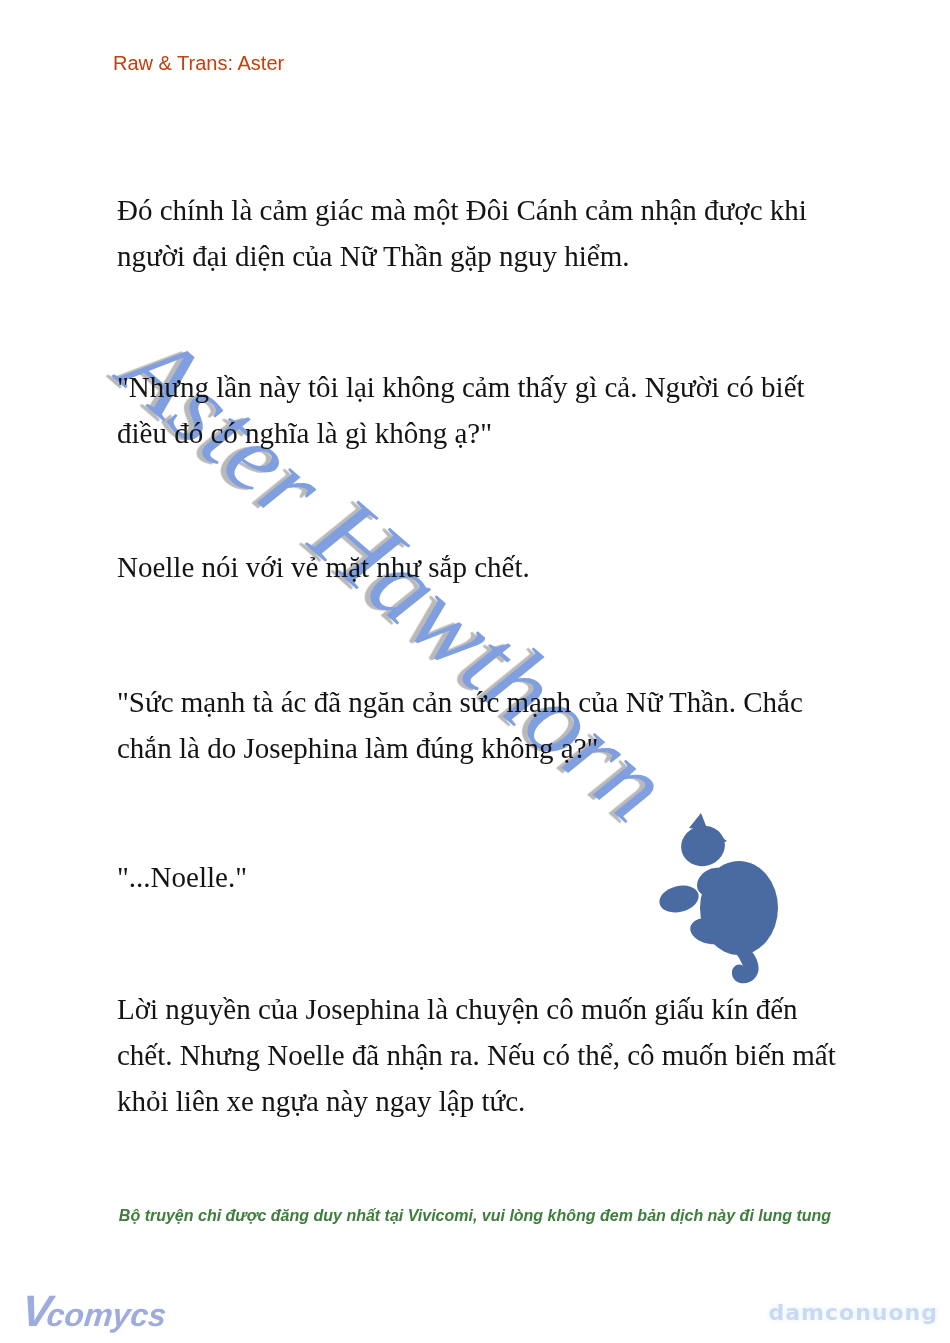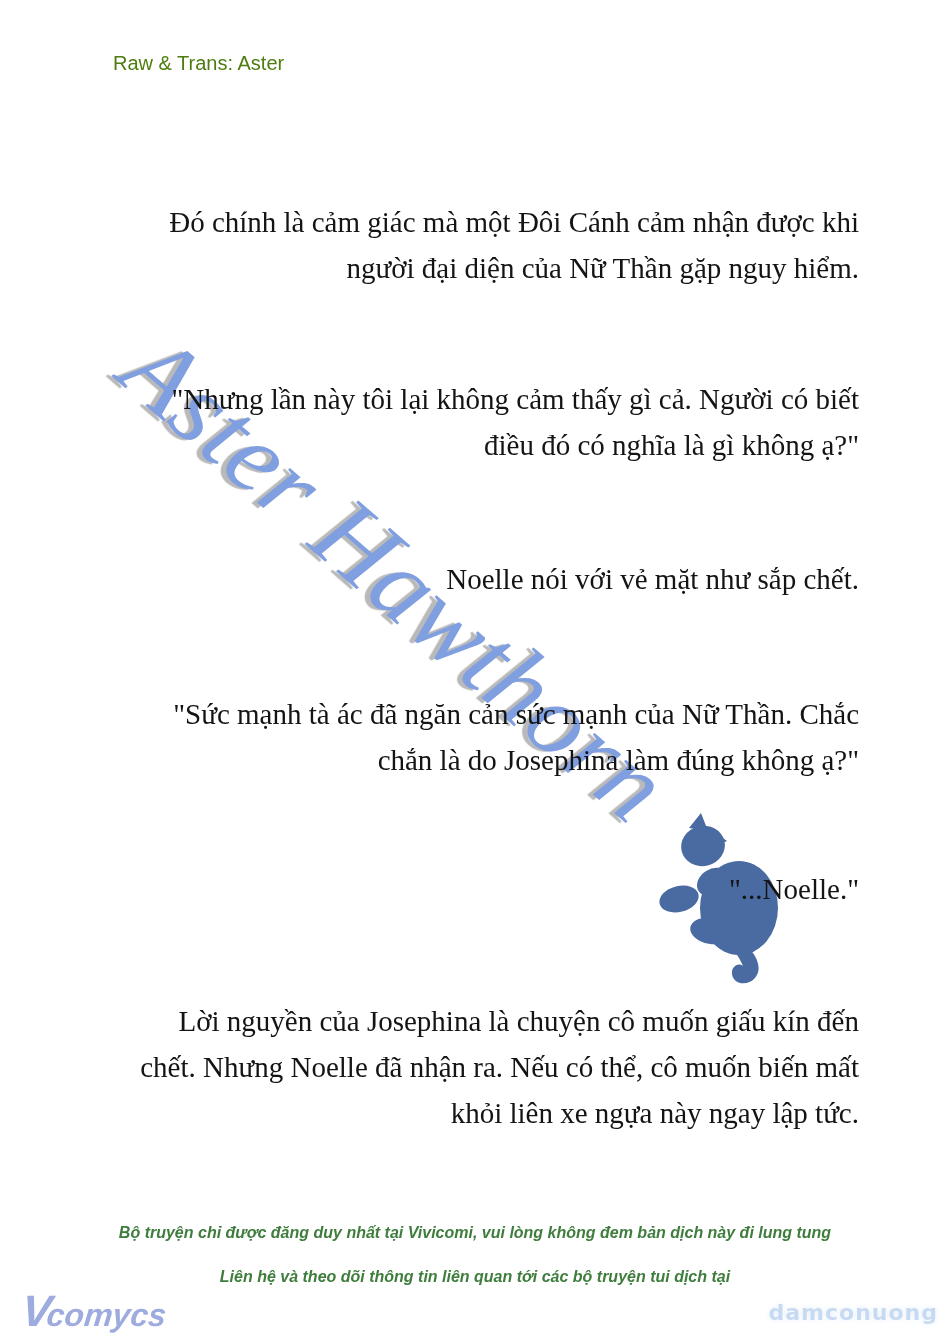--- a/index.html
+++ b/index.html
@@ -7,62 +7,61 @@
     position:relative;
     width:950px; height:1343px;
     background:#ffffff;
     overflow:hidden;
     font-family:"Liberation Serif", serif;
   }
 
   .trans-credit {
     position:absolute; left:113px; top:52px;
     font-family:"Liberation Sans", sans-serif;
-    font-size:20px; color:#4d7c0f; z-index:4;
+    font-size:20px; color:#c2410c; z-index:4;
   }
 
   .watermark {
     position:absolute; left:178px; top:308px;
     transform:rotate(41deg); transform-origin:left top;
     font-family:"Liberation Serif", serif;
     font-style:italic;
     font-size:104px;
     color:#7f9fe0;
     text-shadow:-4px 4px 1px rgba(128,128,128,0.55);
     white-space:nowrap;
     z-index:1;
     letter-spacing:1px;
   }
 
   .body-text p {
     position:absolute; left:113px; width:730px;
-    margin:16px;
+    margin:4px;
     font-size:29px; line-height:46px;
     color:#141414;
     z-index:3;
-    text-align:right;
   }
   .p1 { top:183px; }
   .p2 { top:360px; }
   .p3 { top:540px; }
   .p4 { top:675px; }
   .p5 { top:850px; }
   .p6 { top:982px; }
 
   .cat {
     position:absolute; left:655px; top:812px;
     width:124px; height:172px; z-index:2;
   }
 
   .footer-note {
     position:absolute; left:0; right:0; top:1202px;
     text-align:center; z-index:3;
   }
   .footer-note p {
-    margin:17px;
+    margin:0;
     font-family:"Liberation Sans", sans-serif;
     font-weight:bold; font-style:italic;
     font-size:16px; line-height:27px;
     color:#3f7d3d;
   }
 
   .vcomycs-logo {
     position:absolute; left:22px; top:1286px;
     font-family:"Liberation Sans", sans-serif;
     font-style:italic; font-weight:bold;
@@ -117,21 +116,20 @@
       <ellipse cx="24" cy="87" rx="20" ry="13" transform="rotate(-14 24 87)"></ellipse>
 
       <ellipse cx="56" cy="119" rx="21" ry="13" transform="rotate(10 56 119)"></ellipse>
 
       <path d="M80,124 C98,136 110,154 100,166 C92,175 78,172 77,162 C76,154 84,150 88,154 C84,144 76,134 70,130 Z"></path>
     </g>
   </svg>
 
   <div class="footer-note">
     <p>Bộ truyện chỉ được đăng duy nhất tại Vivicomi, vui lòng không đem bản dịch này đi lung tung</p>
-    <p>Liên hệ và theo dõi thông tin liên quan tới các bộ truyện tui dịch tại</p>
   </div>
 
   <div class="vcomycs-logo">
     <span class="v-glyph">V</span><span class="rest">comycs</span>
   </div>
 
   <div class="damconuong-logo">damconuong</div>
 
 </div>
 

